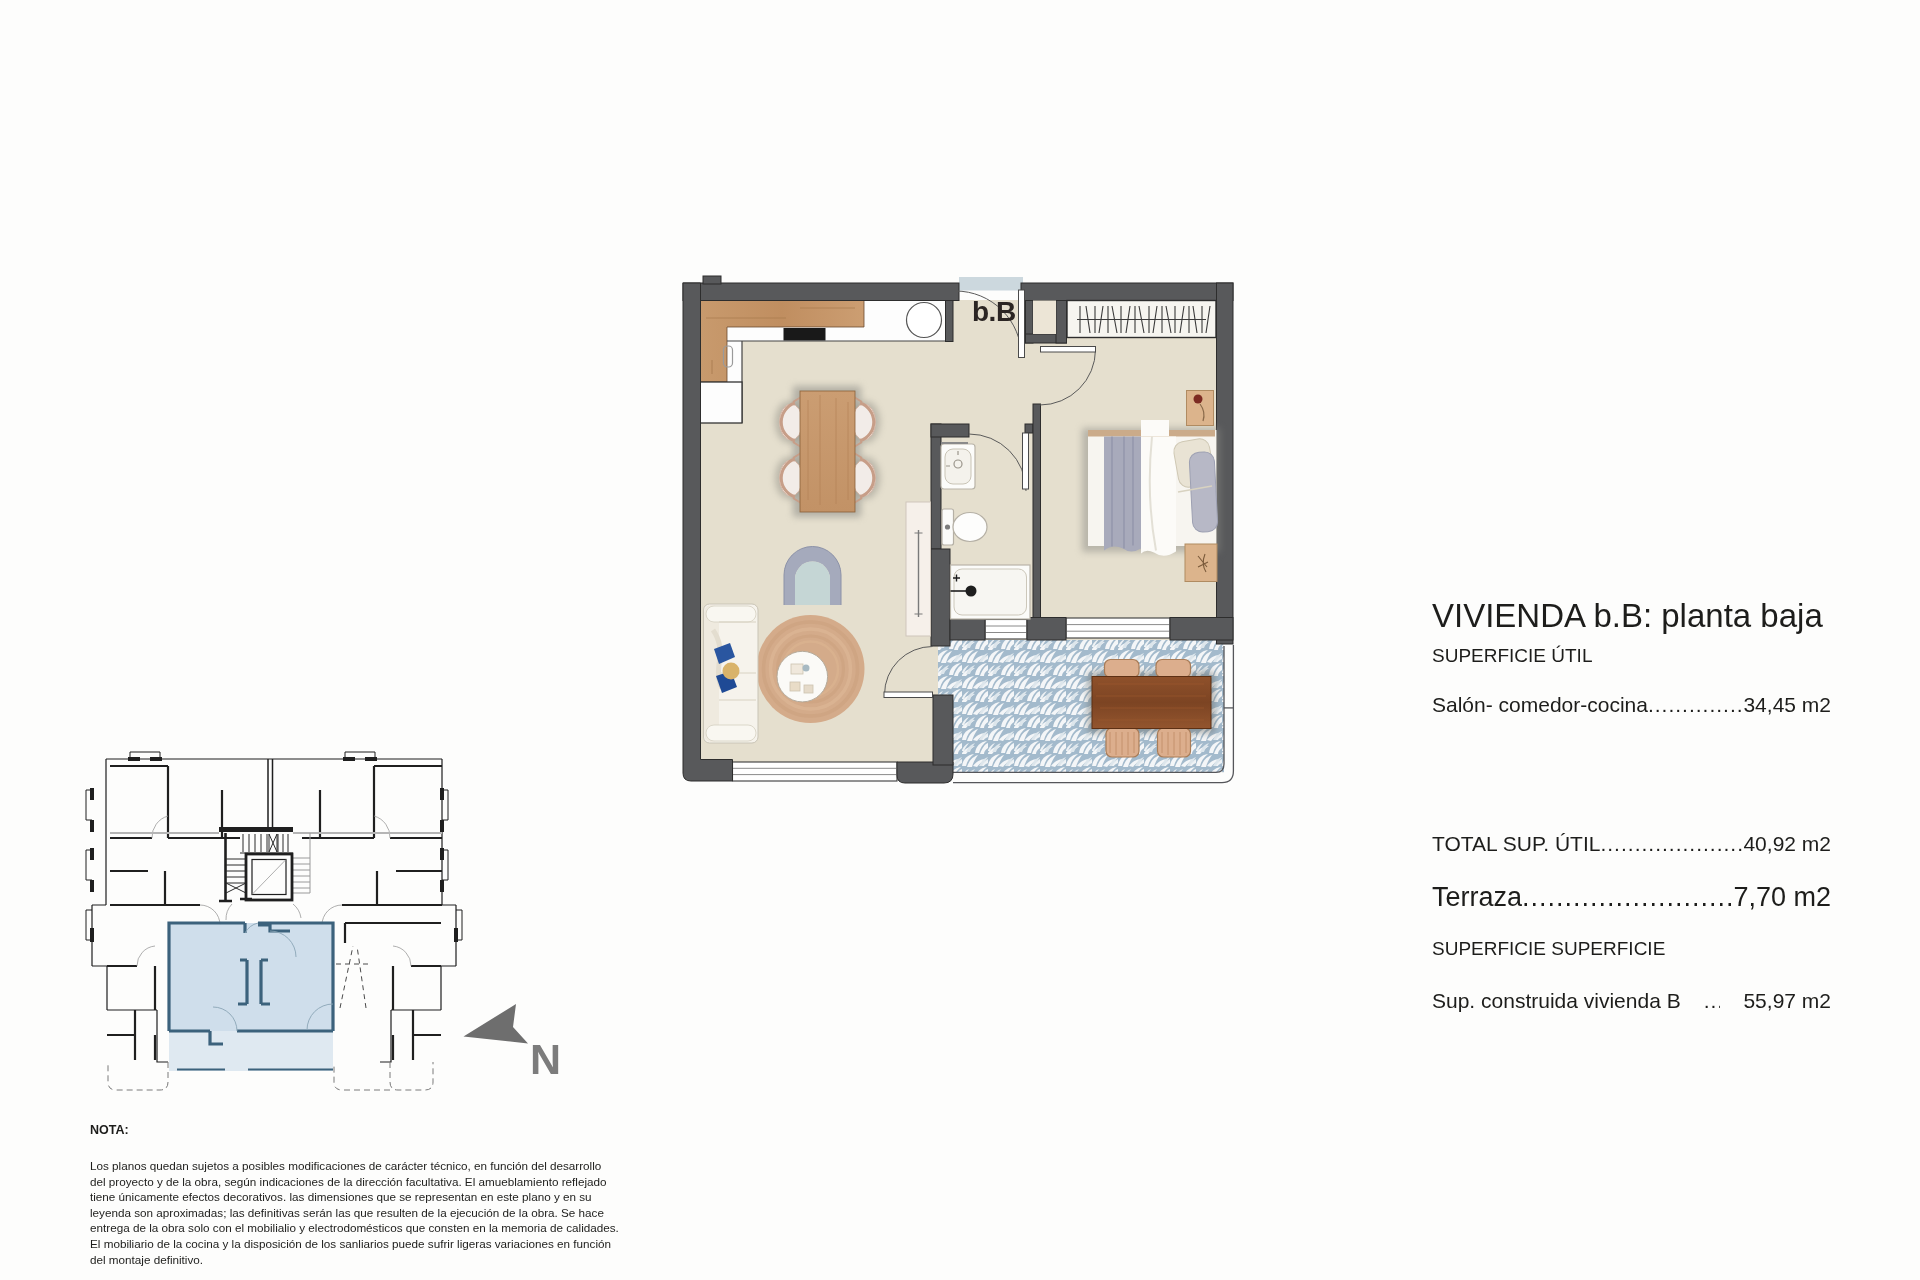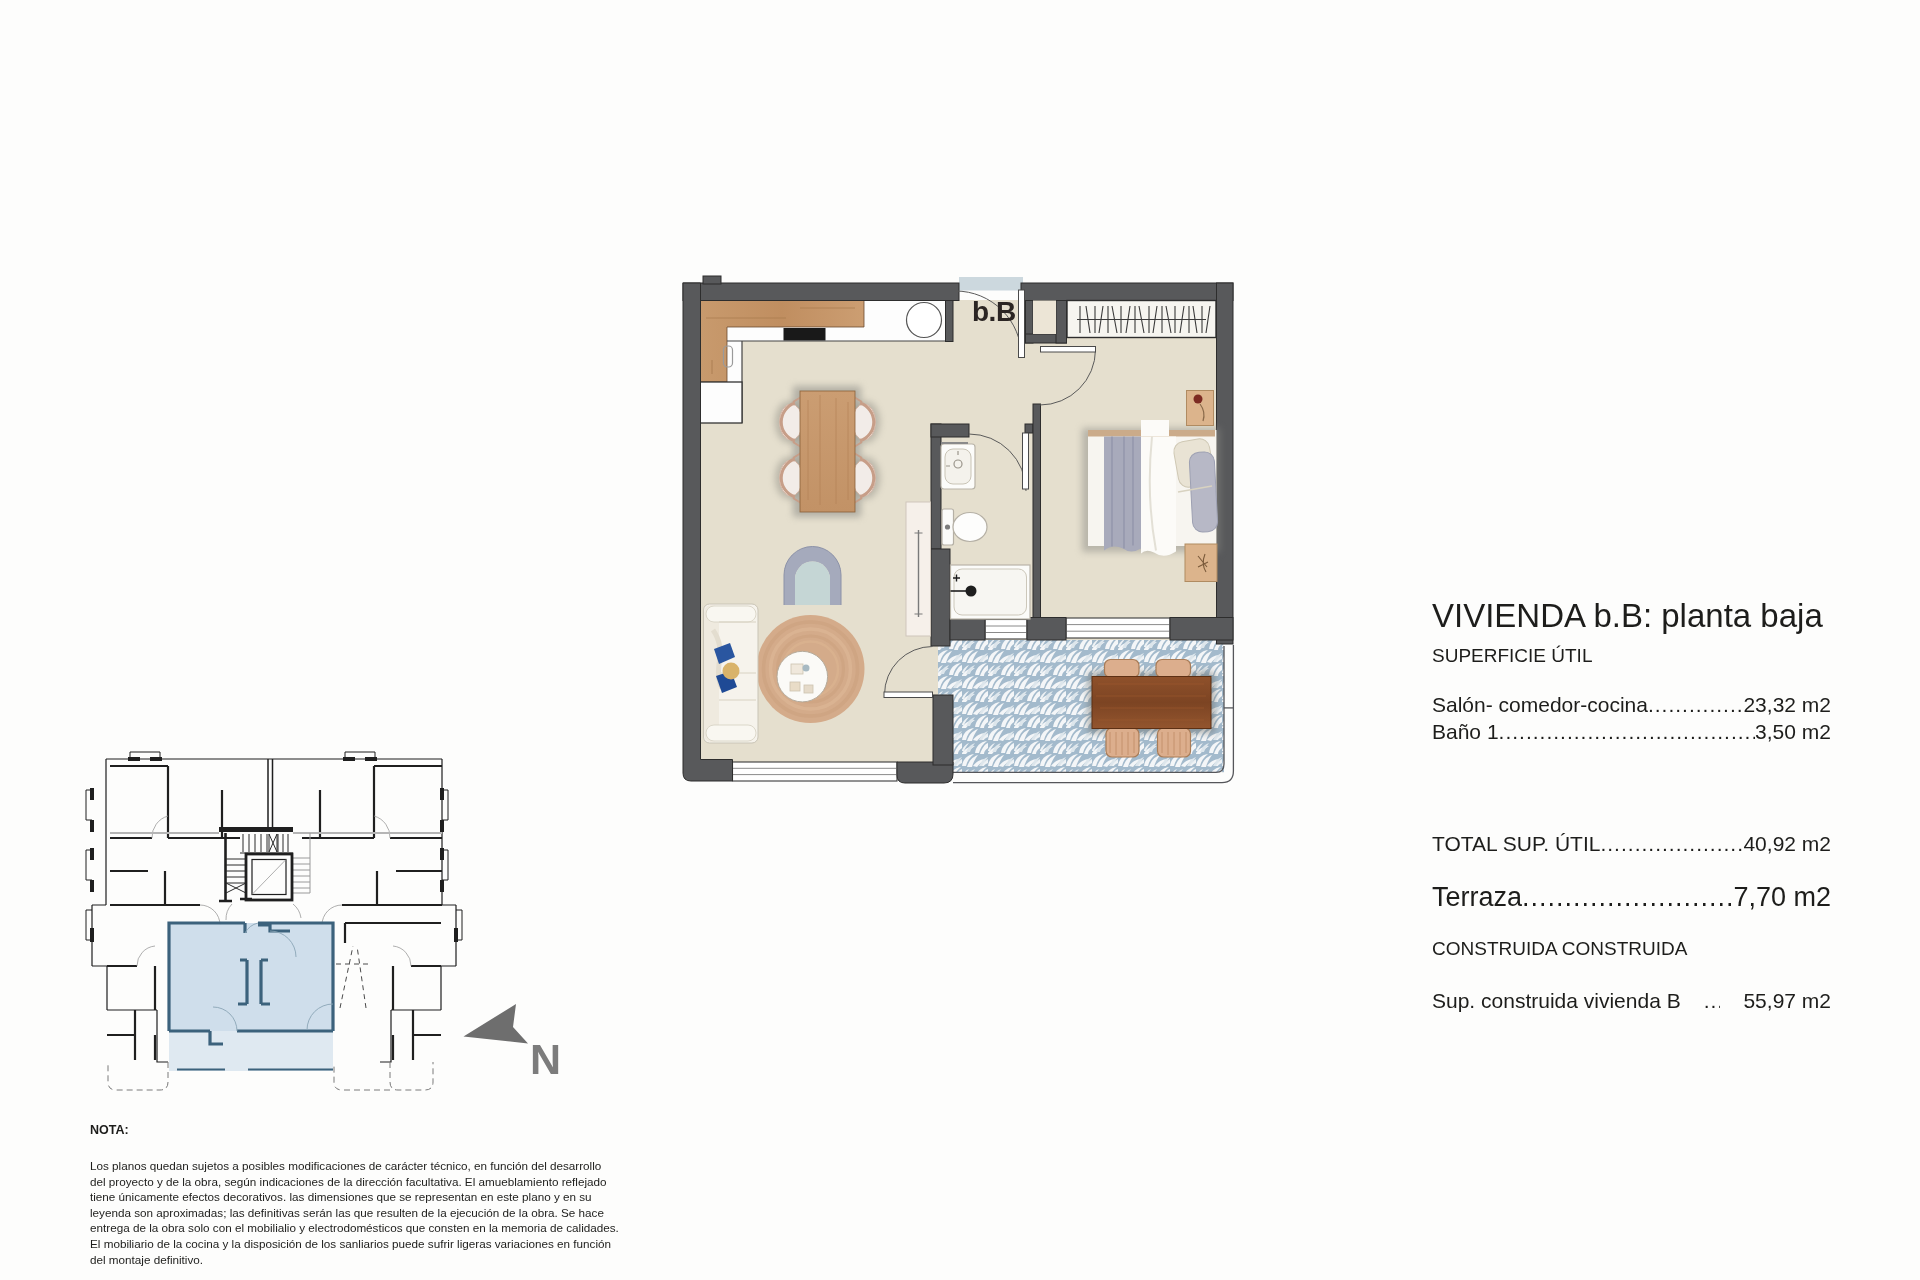--- a/index.html
+++ b/index.html
@@ -420,42 +420,37 @@
 <div class="txt" id="righttext" style="left:1432px;top:0;width:399px;">
 
   <div class="abs" style="top:599px;font-size:33px;">VIVIENDA b.B: planta baja</div>
 
   <div class="abs" style="top:646px;font-size:19px;">SUPERFICIE ÚTIL</div>
 
   <div class="abs" style="top:691px;width:399px;font-size:21px;line-height:27px;">
     <div class="row">
           <span>Salón- comedor-cocina</span>
           <span class="dots"></span>
-          <span>23,32 m2</span>
-        </div>
-    <div class="row">
-          <span>Baño 1</span>
-          <span class="dots"></span>
-          <span>3,50 m2</span>
+          <span>34,45 m2</span>
         </div>
   </div>
 
   <div class="abs row" style="top:833px;width:399px;font-size:21px;">
     <span>TOTAL SUP. ÚTIL</span>
         <span class="dots"></span>
         <span>40,92 m2</span>
       </div>
 
   <div class="abs row" style="top:884px;width:399px;font-size:27px;">
     <span>Terraza</span>
         <span class="dots"></span>
         <span>7,70 m2</span>
       </div>
 
-  <div class="abs" style="top:939px;font-size:19px;">CONSTRUIDA CONSTRUIDA</div>
+  <div class="abs" style="top:939px;font-size:19px;">SUPERFICIE SUPERFICIE</div>
 
   <div class="abs row" style="top:990px;width:399px;font-size:21px;gap:23px;">
     <span>Sup. construida vivienda B</span>
         <span class="dots"></span>
         <span>55,97 m2</span>
       </div>
 </div>
 
 <div class="txt" id="nota" style="left:90px;top:0;">
   <div class="abs" style="top:1124px;font-size:12.5px;font-weight:bold;">NOTA:</div>

